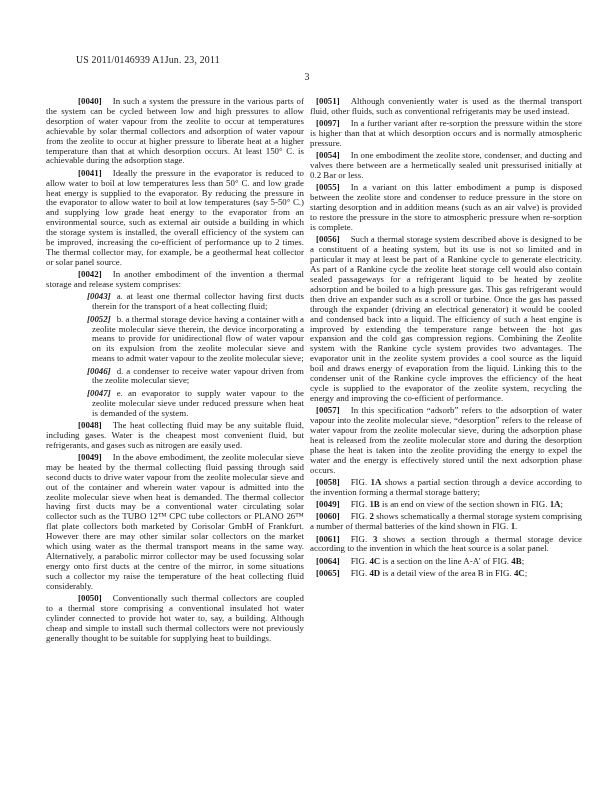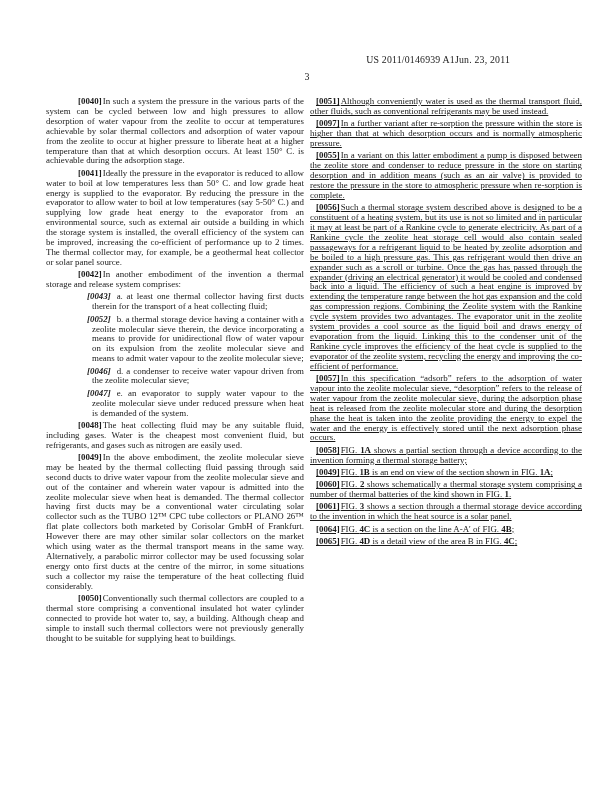--- a/index.html
+++ b/index.html
@@ -7,47 +7,47 @@
     position:relative;
     width:614px;height:792px;
     background:#ffffff;
     font-family:"Liberation Serif", serif;
     color:#1a1a1a;
     overflow:hidden;
     margin:0 auto;
   }
   .header{
     position:absolute;top:54px;left:76px;right:104px;
-    display:flex;justify-content:flex-end;
+    display:flex;justify-content:flex-start;
     font-size:9.8px;letter-spacing:0.2px;
   }
   .pageno{
     position:absolute;top:71px;left:0;width:100%;
     text-align:center;font-size:10px;
   }
   .columns{
     position:absolute;top:97px;left:46px;
     display:flex;gap:6px;
   }
   .col{text-align:justify;}
   .col-left{width:258px;}
   .col-right{width:272px;}
   .para{
     margin:0 0 2.4px 0;
     font-size:8.9px;
     line-height:9.9px;
     text-align:justify;
   }
   .col-left .para{text-indent:32px;}
-  .col-right .para{text-indent:6px;text-decoration:underline;}
+  .col-right .para{text-indent:6px;}
   .col-left .para.sub{
     padding-left:46px;
     text-indent:-5px;
   }
-  .tag{font-weight:bold;padding-right:1px;white-space:nowrap;}
+  .tag{font-weight:bold;padding-right:11px;white-space:nowrap;}
   .sub .tag{padding-right:6px;font-style:italic;}
   .para b{font-weight:bold;}
 </style>
 </head>
 <body>
 
 <div class="page">
   <div class="header">
     <span>US 2011/0146939 A1</span>
     <span>Jun. 23, 2011</span>
@@ -63,20 +63,21 @@
         <p class="para sub"><span class="tag">[0052]</span>b. a thermal storage device having a container with a zeolite molecular sieve therein, the device incorporating a means to provide for unidirectional flow of water vapour on its expulsion from the zeolite molecular sieve and means to admit water vapour to the zeolite molecular sieve;</p>
         <p class="para sub"><span class="tag">[0046]</span>d. a condenser to receive water vapour driven from the zeolite molecular sieve;</p>
         <p class="para sub"><span class="tag">[0047]</span>e. an evaporator to supply water vapour to the zeolite molecular sieve under reduced pressure when heat is demanded of the system.</p>
         <p class="para"><span class="tag">[0048]</span>The heat collecting fluid may be any suitable fluid, including gases. Water is the cheapest most convenient fluid, but refrigerants, and gases such as nitrogen are easily used.</p>
         <p class="para"><span class="tag">[0049]</span>In the above embodiment, the zeolite molecular sieve may be heated by the thermal collecting fluid passing through said second ducts to drive water vapour from the zeolite molecular sieve and out of the container and wherein water vapour is admitted into the zeolite molecular sieve when heat is demanded. The thermal collector having first ducts may be a conventional water circulating solar collector such as the TUBO 12™ CPC tube collectors or PLANO 26™ flat plate collectors both marketed by Corisolar GmbH of Frankfurt. However there are may other similar solar collectors on the market which using water as the thermal transport means in the same way. Alternatively, a parabolic mirror collector may be used focussing solar energy onto first ducts at the centre of the mirror, in some situations such a collector my raise the temperature of the heat collecting fluid considerably.</p>
         <p class="para"><span class="tag">[0050]</span>Conventionally such thermal collectors are coupled to a thermal store comprising a conventional insulated hot water cylinder connected to provide hot water to, say, a building. Although cheap and simple to install such thermal collectors were not previously generally thought to be suitable for supplying heat to buildings.</p>
       </div>
     <div class="col col-right" id="col-right">
         <p class="para"><span class="tag">[0051]</span>Although conveniently water is used as the thermal transport fluid, other fluids, such as conventional refrigerants may be used instead.</p>
         <p class="para"><span class="tag">[0097]</span>In a further variant after re-sorption the pressure within the store is higher than that at which desorption occurs and is normally atmospheric pressure.</p>
+        <p class="para"><span class="tag">[0054]</span>In one embodiment the zeolite store, condenser, and ducting and valves there between are a hermetically sealed unit pressurised initially at 0.2 Bar or less.</p>
         <p class="para"><span class="tag">[0055]</span>In a variant on this latter embodiment a pump is disposed between the zeolite store and condenser to reduce pressure in the store on starting desorption and in addition means (such as an air valve) is provided to restore the pressure in the store to atmospheric pressure when re-sorption is complete.</p>
         <p class="para"><span class="tag">[0056]</span>Such a thermal storage system described above is designed to be a constituent of a heating system, but its use is not so limited and in particular it may at least be part of a Rankine cycle to generate electricity. As part of a Rankine cycle the zeolite heat storage cell would also contain sealed passageways for a refrigerant liquid to be heated by zeolite adsorption and be boiled to a high pressure gas. This gas refrigerant would then drive an expander such as a scroll or turbine. Once the gas has passed through the expander (driving an electrical generator) it would be cooled and condensed back into a liquid. The efficiency of such a heat engine is improved by extending the temperature range between the hot gas expansion and the cold gas compression regions. Combining the Zeolite system with the Rankine cycle system provides two advantages. The evaporator unit in the zeolite system provides a cool source as the liquid boil and draws energy of evaporation from the liquid. Linking this to the condenser unit of the Rankine cycle improves the efficiency of the heat cycle is supplied to the evaporator of the zeolite system, recycling the energy and improving the co-efficient of performance.</p>
         <p class="para"><span class="tag">[0057]</span>In this specification “adsorb” refers to the adsorption of water vapour into the zeolite molecular sieve, “desorption” refers to the release of water vapour from the zeolite molecular sieve, during the adsorption phase heat is released from the zeolite molecular store and during the desorption phase the heat is taken into the zeolite providing the energy to expel the water and the energy is effectively stored until the next adsorption phase occurs.</p>
         <p class="para"><span class="tag">[0058]</span>FIG. <b>1A</b> shows a partial section through a device according to the invention forming a thermal storage battery;</p>
         <p class="para"><span class="tag">[0049]</span>FIG. <b>1B</b> is an end on view of the section shown in FIG. <b>1A</b>;</p>
         <p class="para"><span class="tag">[0060]</span>FIG. <b>2</b> shows schematically a thermal storage system comprising a number of thermal batteries of the kind shown in FIG. <b>1</b>.</p>
         <p class="para"><span class="tag">[0061]</span>FIG. <b>3</b> shows a section through a thermal storage device according to the invention in which the heat source is a solar panel.</p>
         <p class="para"><span class="tag">[0064]</span>FIG. <b>4C</b> is a section on the line A-A' of FIG. <b>4B</b>;</p>
         <p class="para"><span class="tag">[0065]</span>FIG. <b>4D</b> is a detail view of the area B in FIG. <b>4C</b>;</p>
       </div>

